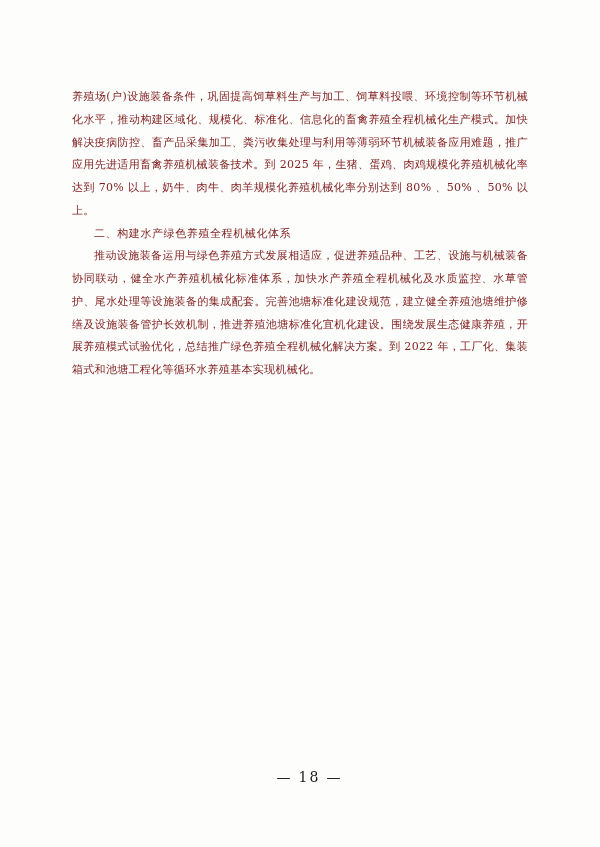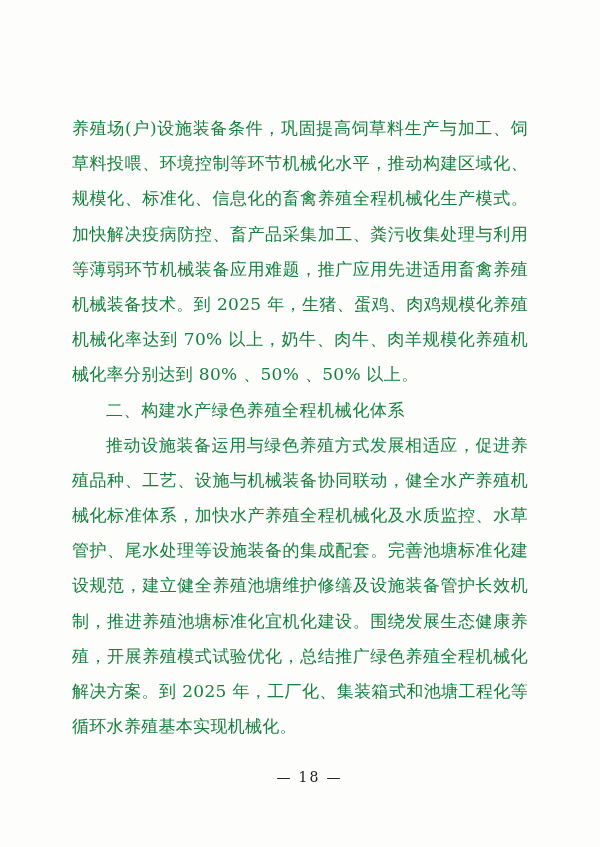--- a/index.html
+++ b/index.html
@@ -16,27 +16,26 @@
   }
   .page {
     position: relative;
     width: 600px;
     height: 847px;
     background: #fdfdfc;
     box-sizing: border-box;
     padding: 86px 72px 0 72px;
   }
   .doc-body {
-    font-size: 17px;
+    font-size: 11px;
     line-height: 2.07;
     text-align: justify;
     text-justify: inter-ideograph;
     letter-spacing: 0.3px;
-    color: #15803d;
-    margin-top: 25px;
+    color: #7f1d1d;
   }
   p.para {
     margin: 0;
     text-indent: 2em;
   }
   p.heading {
     margin: 0;
     text-indent: 2em;
     font-weight: normal;
     letter-spacing: 0.6px;
@@ -57,19 +56,19 @@
     padding: 0 6px;
   }
 </style>
 </head>
 <body>
 
 <div class="page">
   <div class="doc-body">
     <p class="para" style="text-indent:0">养殖场(户)设施装备条件，巩固提高饲草料生产与加工、饲草料投喂、环境控制等环节机械化水平，推动构建区域化、规模化、标准化、信息化的畜禽养殖全程机械化生产模式。加快解决疫病防控、畜产品采集加工、粪污收集处理与利用等薄弱环节机械装备应用难题，推广应用先进适用畜禽养殖机械装备技术。到 2025 年，生猪、蛋鸡、肉鸡规模化养殖机械化率达到 70% 以上，奶牛、肉牛、肉羊规模化养殖机械化率分别达到 80% 、50% 、50% 以上。</p>
     <p class="heading">二、构建水产绿色养殖全程机械化体系</p>
-    <p class="para">推动设施装备运用与绿色养殖方式发展相适应，促进养殖品种、工艺、设施与机械装备协同联动，健全水产养殖机械化标准体系，加快水产养殖全程机械化及水质监控、水草管护、尾水处理等设施装备的集成配套。完善池塘标准化建设规范，建立健全养殖池塘维护修缮及设施装备管护长效机制，推进养殖池塘标准化宜机化建设。围绕发展生态健康养殖，开展养殖模式试验优化，总结推广绿色养殖全程机械化解决方案。到 2025 年，工厂化、集装箱式和池塘工程化等循环水养殖基本实现机械化。</p>
+    <p class="para">推动设施装备运用与绿色养殖方式发展相适应，促进养殖品种、工艺、设施与机械装备协同联动，健全水产养殖机械化标准体系，加快水产养殖全程机械化及水质监控、水草管护、尾水处理等设施装备的集成配套。完善池塘标准化建设规范，建立健全养殖池塘维护修缮及设施装备管护长效机制，推进养殖池塘标准化宜机化建设。围绕发展生态健康养殖，开展养殖模式试验优化，总结推广绿色养殖全程机械化解决方案。到 2022 年，工厂化、集装箱式和池塘工程化等循环水养殖基本实现机械化。</p>
   </div>
 
   <div class="footer">
     <span class="dash">—</span><span>18</span><span class="dash">—</span>
   </div>
 </div>
 
 </body></html>

